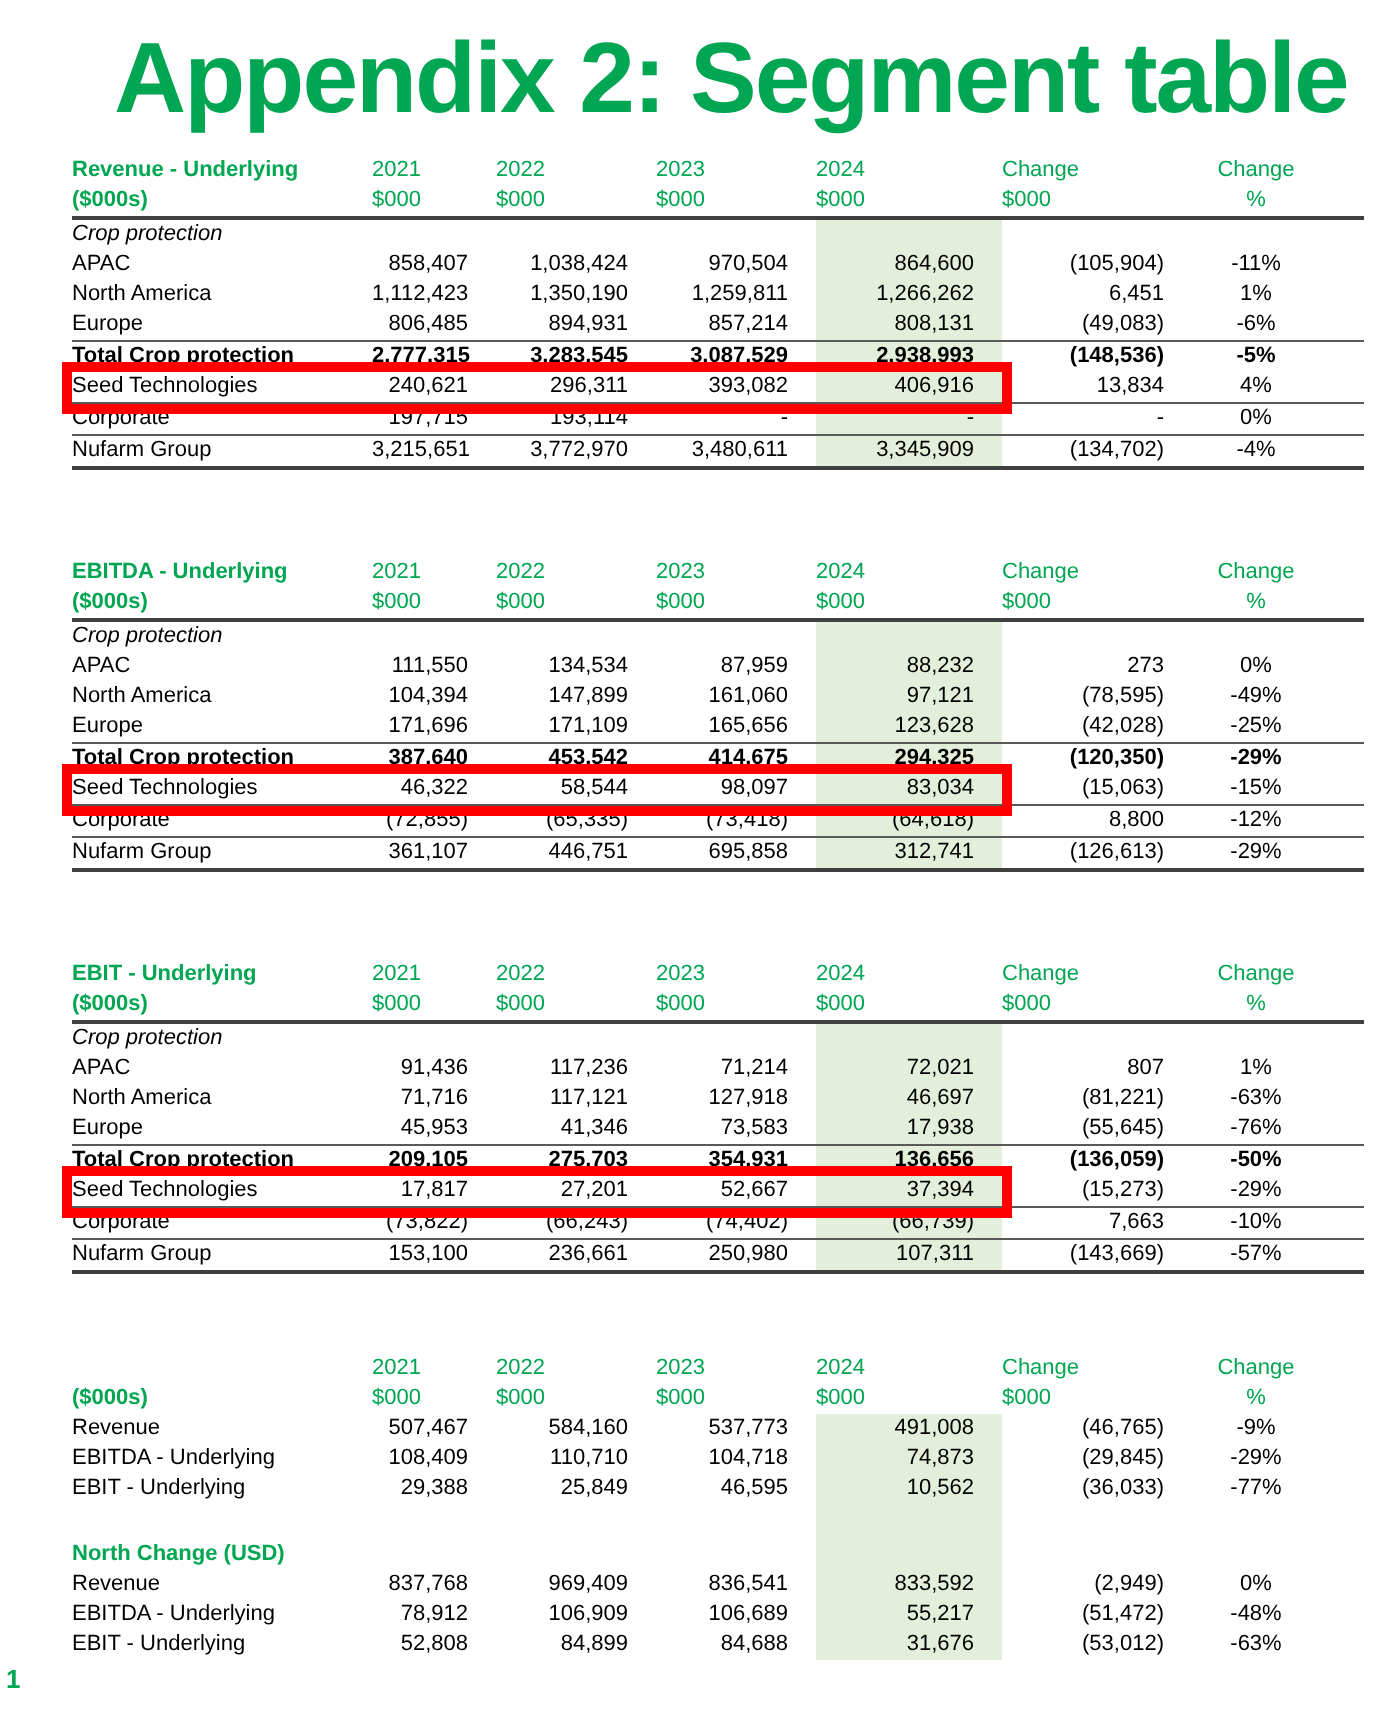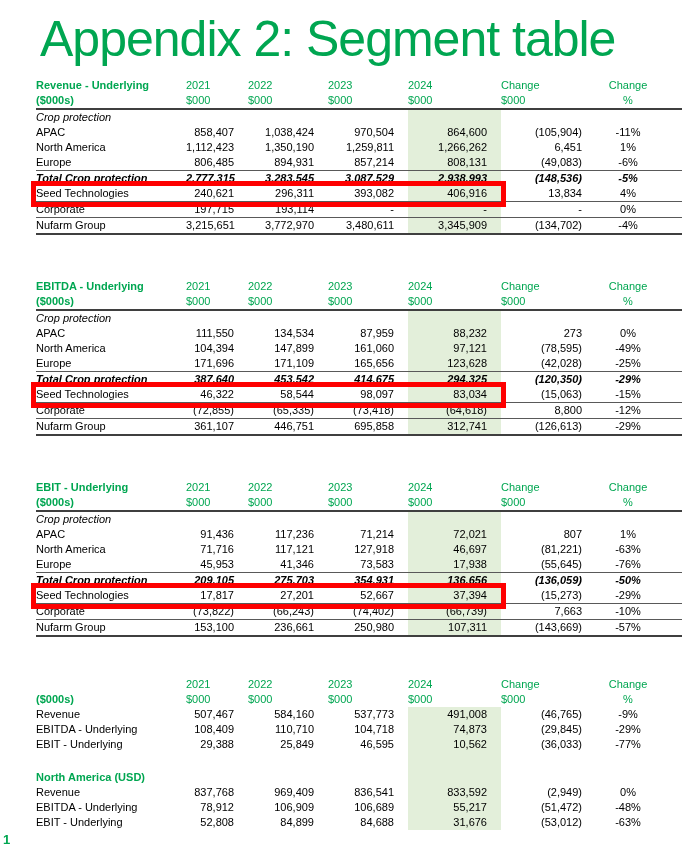--- a/index.html
+++ b/index.html
@@ -9,41 +9,41 @@
     --thin:#595959;
     --thick:#3f3f3f;
   }
   *{box-sizing:border-box;}
   body{margin:0;background:#fff;}
   .page{
     width:694px;height:855px;position:relative;overflow:hidden;background:#fff;
     font-family:"Liberation Sans",sans-serif;color:#000;
   }
   .title{
-    margin:0;padding:12px 0 0 40px;
-    font-size:50px;line-height:1.1;font-weight:normal;letter-spacing:-1px;
+    margin:0;padding:12px 0 0 57px;
+    font-size:50px;line-height:1.1;font-weight:bold;letter-spacing:-1px;
     color:var(--green);white-space:nowrap;
   }
   .tables-region{margin:11px 0 0 36px;width:646px;}
   .table-wrap{position:relative;width:646px;}
   .table-wrap + .table-wrap{margin-top:44px;}
   .table-wrap.last{margin-top:40px;}
   table{border-collapse:collapse;table-layout:fixed;width:646px;}
   th,td{
     font-size:11px;line-height:15px;height:15px;padding:0;
     white-space:nowrap;overflow:hidden;font-weight:normal;vertical-align:middle;
   }
   th.lbl{color:var(--green);font-weight:bold;text-align:left;}
   th.num,th.pct{color:var(--green);text-align:left;}
   th.pct,td.pct{text-align:center;padding-right:22px;}
   td.num{text-align:right;padding-right:14px;}
   td.lbl{text-align:left;}
   thead tr.hrule th{border-bottom:2px solid var(--thick);}
   tr.italic td.lbl{font-style:italic;}
-  tr.total td{font-weight:bold;font-style:italic;}
+  tr.total td{font-weight:bold;}
   tr.bold td{font-weight:normal;}
   tr.green-bold td.lbl{color:var(--green);font-weight:bold;}
   tr.rule-top td{border-top:1px solid var(--thin);}
   tr.rule-bottom td{border-bottom:2.5px solid var(--thick);}
   tr.spacer td{height:18px;}
   td.hl{background:var(--hl);}
   .red-box{
     position:absolute;border:5px solid var(--red);
     pointer-events:none;z-index:5;
   }
@@ -444,21 +444,21 @@
             <tr class="spacer">
               <td class="lbl"></td>
               <td class="num"></td>
               <td class="num"></td>
               <td class="num"></td>
               <td class="num hl"></td>
               <td class="num"></td>
               <td class="pct"></td>
             </tr>
             <tr class="green-bold">
-              <td class="lbl">North America (USD)</td>
+              <td class="lbl">North Change (USD)</td>
               <td class="num"></td>
               <td class="num"></td>
               <td class="num"></td>
               <td class="num hl"></td>
               <td class="num"></td>
               <td class="pct"></td>
             </tr>
             <tr class="">
               <td class="lbl">Revenue</td>
               <td class="num">837,768</td>

